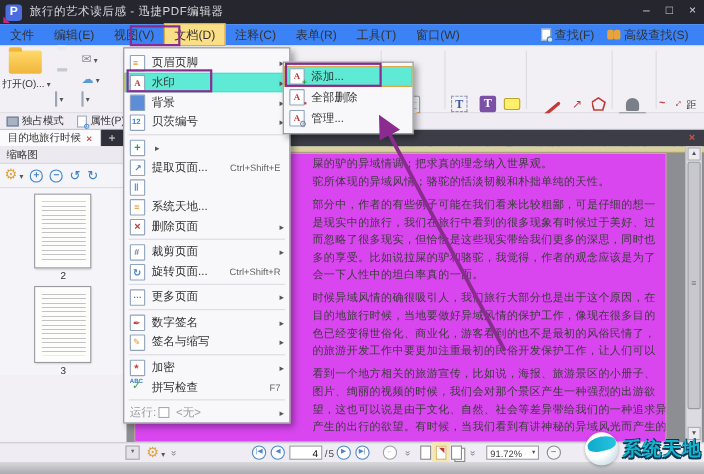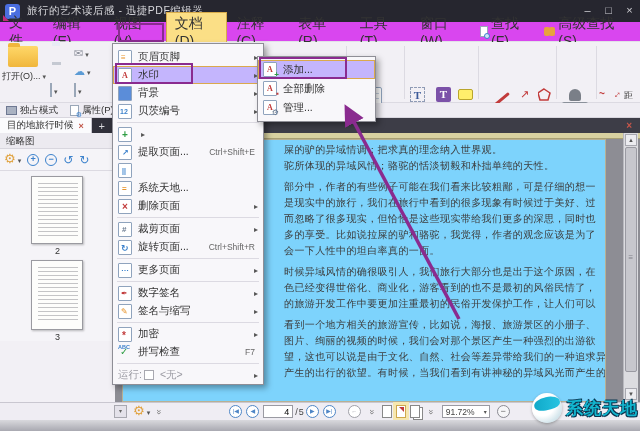--- a/index.html
+++ b/index.html
@@ -13,22 +13,22 @@
             display:flex;align-items:center;color:#d8d8dc;}
   .applogo{width:15px;height:15px;margin:0 7px 0 5px;background:#4a6ee0;border-radius:3px;
            color:#fff;font-weight:bold;font-size:11px;line-height:15px;text-align:center;position:relative;}
   .applogo::after{content:"";position:absolute;left:-2px;bottom:-2px;border-left:6px solid #c02a7a;
            border-top:6px solid transparent;}
   .wtitle{font-size:10.5px;letter-spacing:.5px;}
   .wbtns{margin-left:auto;display:flex;}
   .wbtn{width:21px;height:16px;text-align:center;font-size:11px;line-height:15px;color:#cfcfd4;}
 
   
-  .menubar{position:absolute;left:0;top:22px;width:640px;height:20px;background:#d946ef;
-           display:flex;align-items:center;font-size:14px;color:#333;border-bottom:1px solid #e2e0e8;}
+  .menubar{position:absolute;left:0;top:22px;width:640px;height:20px;background:#3b82f6;
+           display:flex;align-items:center;font-size:11px;color:#333;border-bottom:1px solid #e2e0e8;}
   .mbi{padding:3px 9px;}
   .mbi.active{background:#fbdf86;border:1px solid #d8ab4a;padding:2px 8px;}
   .mb-right{margin-left:auto;display:flex;align-items:center;gap:4px;padding-right:10px;}
   .findbtn{display:flex;align-items:center;gap:3px;padding:2px 4px;}
   .ico-page{width:9px;height:11px;background:#fff;border:1px solid #9aa7b8;position:relative;}
   .ico-mag{position:absolute;right:-3px;bottom:-3px;width:6px;height:6px;border:1.5px solid #3c82cc;border-radius:50%;background:#cfe3f7;}
   .ico-binoc{width:12px;height:9px;position:relative;}
   .ico-binoc::before,.ico-binoc::after{content:"";position:absolute;top:0;width:6px;height:9px;background:#e8a33d;border-radius:2px;}
   .ico-binoc::before{left:0}.ico-binoc::after{right:0}
 
@@ -97,21 +97,21 @@
   .thumb{position:absolute;left:31px;width:52px;background:#fdfdfb;border:1px solid #9a9aa0;box-shadow:1px 1px 2px rgba(0,0,0,.25);
          background-image:repeating-linear-gradient(#c4c4c6 0 1px,transparent 1px 4px);
          background-size:40px calc(100% - 12px);background-position:6px 6px;background-repeat:no-repeat;}
   .tlabel{position:absolute;left:0;width:115px;text-align:center;font-size:9px;color:#333;}
   .sel4{position:absolute;left:20px;top:209px;width:74px;height:78px;border:1.5px solid #e2a33c;background:#fdf3d1;}
   .sel4 .lab{position:absolute;left:0;bottom:0;width:100%;background:#f9d978;text-align:center;font-size:9px;color:#333;}
 
   
   .docarea{position:absolute;left:115px;top:133px;width:525px;height:269px;background:#8d8d94;overflow:hidden;}
   .ruler{position:absolute;left:0;top:0;width:525px;height:6px;background:#d8d1a0;border-bottom:1px solid #a89f72;}
-  .page{position:absolute;left:7px;top:6px;width:484px;height:263px;background:#7dd3fc;border-left:1px solid #c9c096;
+  .page{position:absolute;left:7px;top:6px;width:484px;height:263px;background:#d946ef;border-left:1px solid #c9c096;
         border:1px solid #b8b093;overflow:hidden;}
   .dtext{position:absolute;left:161px;top:2px;width:322px;overflow:hidden;
          font-family:"Liberation Serif","DejaVu Serif",serif;font-size:10px;letter-spacing:.4px;color:#3c3c3c;}
   .dl{height:16px;line-height:16px;white-space:nowrap;}
   .dl.gap{margin-top:5px;}
   .vscroll{position:absolute;right:2px;top:0;width:15px;height:269px;background:#dcdce0;border-left:1px solid #b8b8be;}
   .varr{position:absolute;left:1px;width:12px;height:12px;background:#ececf0;border:1px solid #a8a8b0;color:#555;
         font-size:6px;text-align:center;line-height:11px;}
   .vthumb{position:absolute;left:1px;top:14px;width:12px;height:225px;background:#c7c7cd;border:1px solid #9a9aa2;border-radius:2px;}
   .vthumb::after{content:"≡";position:absolute;left:2.5px;top:105px;font-size:8px;color:#808088;}
@@ -138,21 +138,21 @@
   .bottomstrip{position:absolute;left:0;top:420px;width:640px;height:11px;background:linear-gradient(#d9d9dd,#a9a9b1);}
 
   
   .dmenu{position:absolute;left:112px;top:43px;width:152px;height:342px;background:#f8f7fa;border:1px solid #8e8e96;
          box-shadow:3px 3px 6px rgba(0,0,0,.35);z-index:10;padding-top:4px;}
   .mi{height:18px;display:flex;align-items:center;padding:0 5px;font-size:10.5px;color:#333;}
   .mi .mic{width:14px;height:15px;margin-right:6px;flex:none;}
   .mi .mil{flex:1;white-space:nowrap;}
   .mi .msc{font-size:8.5px;color:#666;margin-right:3px;}
   .mi.has-sub::after{content:"▸";font-size:8px;color:#555;}
-  .mi.hl{background:#c4b5fd;box-shadow:inset 0 0 0 1px #dba94d;}
+  .mi.hl{background:#5eead4;box-shadow:inset 0 0 0 1px #dba94d;}
   .mi.disabled{color:#9a9aa2;}
   .msep{height:1px;background:#dcdae2;margin:2px 4px;}
   .pg{position:relative;width:12px;height:14px;background:#fff;border:1px solid #8fa3bd;border-radius:1px;}
   .pg::after{position:absolute;font-size:8px;font-weight:bold;line-height:8px;}
   .i-hf::after{content:"≡";color:#e8942c;left:2px;top:3px;}
   .i-wm::after{content:"A";color:#c23b3b;left:3px;top:3px;font-family:"Liberation Serif",serif;}
   .i-bg{background:#5b8dd9;}
   .i-bates::after{content:"12";color:#3c82cc;left:1px;top:3px;font-size:7px;}
   .i-insert::after{content:"+";color:#2f9e44;left:3px;top:3px;font-size:10px;}
   .i-extract::after{content:"↗";color:#3c82cc;left:3px;top:3px;}
@@ -339,20 +339,21 @@
     <div class="page">
       <div class="dtext">
         <div class="dl">屎的驴的异域情调；把求真的理念纳入世界观。</div>
         <div class="dl">驼所体现的异域风情；骆驼的恬淡韧毅和朴拙单纯的天性。</div>
         <div class="dl gap">部分中，作者的有些例子可能在我们看来比较粗鄙，可是仔细的想一</div>
         <div class="dl">是现实中的旅行，我们在旅行中看到的很多现象有时候过于美好、过</div>
         <div class="dl">而忽略了很多现实，但恰恰是这些现实带给我们更多的深思，同时也</div>
         <div class="dl">多的享受。比如说拉屎的驴和骆驼，我觉得，作者的观念应该是为了</div>
         <div class="dl">会一下人性中的坦白率真的一面。</div>
         <div class="dl gap">时候异域风情的确很吸引人，我们旅行大部分也是出于这个原因，在</div>
+        <div class="dl">目的地旅行时候，当地要做好异域风情的保护工作，像现在很多目的</div>
         <div class="dl">色已经变得世俗化、商业化，游客看到的也不是最初的风俗民情了，</div>
         <div class="dl">的旅游开发工作中要更加注重最初的民俗开发保护工作，让人们可以</div>
         <div class="dl gap">看到一个地方相关的旅游宣传，比如说，海报、旅游景区的小册子、</div>
         <div class="dl">图片、绚丽的视频的时候，我们会对那个景区产生一种强烈的出游欲</div>
         <div class="dl">望，这也可以说是由于文化、自然、社会等差异带给我们的一种追求异地风光而</div>
         <div class="dl">产生的出行的欲望。有时候，当我们看到有讲神秘的异域风光而产生的冲动</div>
       </div>
     </div>
     <div class="vscroll">
       <div class="varr" style="top:1px;">▲</div>

